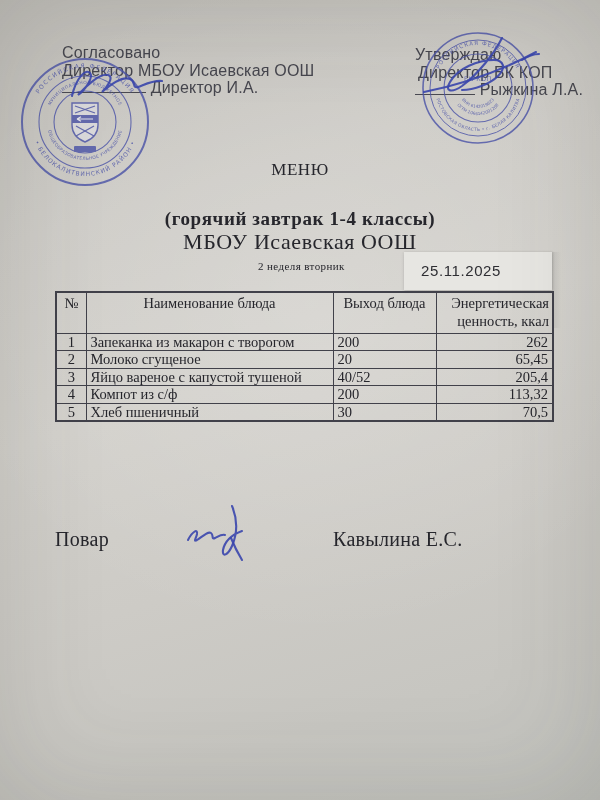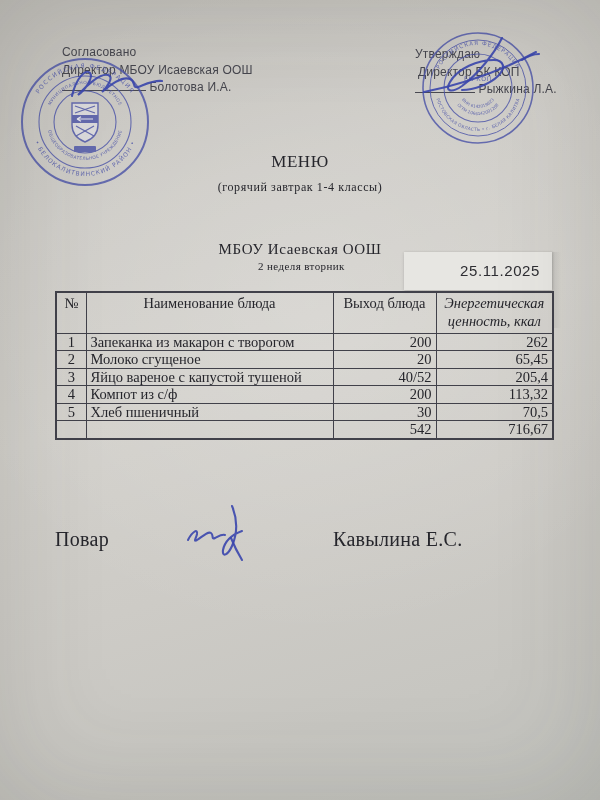--- a/index.html
+++ b/index.html
@@ -7,73 +7,73 @@
     width:600px;height:800px;position:relative;overflow:hidden;
     font-family:"Liberation Serif", serif;
     background-image:
       radial-gradient(ellipse 90% 60% at 52% 38%, rgba(255,255,255,0.18), rgba(255,255,255,0) 70%),
       linear-gradient(163deg,#c1bfba 0%,#cdcbc6 25%,#d2d0cb 46%,#cdcbc6 66%,#c7c6c1 84%,#c2c3be 100%);
   }
   .abs{position:absolute;}
   .vignette{position:absolute;inset:0;box-shadow:inset 0 0 110px rgba(55,55,50,.16);pointer-events:none;z-index:40;}
   .sans{font-family:"Liberation Sans", sans-serif;color:#46464e;}
   .ink{color:#26262c;}
-  .approval{font-size:12px;line-height:17.5px;letter-spacing:.2px;}
+  .approval{font-size:16px;line-height:17.5px;letter-spacing:.2px;}
   .sig-line{display:inline-block;border-bottom:1.4px solid #4a4a52;height:11px;vertical-align:baseline;}
   .title-line{left:0;right:0;text-align:center;letter-spacing:.6px;}
   .sticker{background:#e7e6e2;box-shadow:0 1px 3px rgba(40,40,40,.18), 1px 0 2px rgba(40,40,40,.10);}
   .sticker-shadow{background:linear-gradient(90deg, rgba(60,60,55,.10), rgba(60,60,55,0));}
   table.menu{border-collapse:collapse;table-layout:fixed;width:497px;
     font-size:14.5px;color:#26262c;}
   table.menu, table.menu td, table.menu th{border:1.6px solid #41414a;}
   table.menu{border-width:2.2px;}
   table.menu th{font-weight:normal;vertical-align:top;padding:1px 3px 0 3px;line-height:18px;}
   table.menu td{padding:0 4px;white-space:nowrap;overflow:hidden;line-height:16.5px;}
-  th.h-energy{font-style:italic;}
+  th.h-energy{text-align:right;}
   td.c-num{text-align:center;}
   td.c-dish{text-align:left;padding-left:6px;margin-top:21px;}
-  td.c-out{text-align:right;padding-right:9px;}
+  td.c-out{text-align:left;padding-right:9px;}
   td.c-en{text-align:right;padding-right:5px;}
   tr.body-row{height:17px;}
   tr.head-row{height:41px;}
   .footer-text{font-size:20px;color:#26262c;letter-spacing:.3px;}
   .stamp{opacity:.82;z-index:20;}
   .stamp text, .stamp textPath{fill:#4d55a8;font-family:"DejaVu Sans", sans-serif;}
   .signature{z-index:30;}
   .signature path{fill:none;stroke:#3a46ad;stroke-width:2.1;stroke-linecap:round;opacity:.9;}
 </style>
 </head>
 <body>
 
 <div class="abs approval sans" style="left:62px;top:44px;">
   <div>Согласовано</div>
   <div>Директор МБОУ Исаевская ООШ</div>
   <div>
     <span class="sig-line" style="width:84px;"></span>
-    <span>Болотова И.А.</span>
+    <span>Директор И.А.</span>
   </div>
 </div>
 
 <div class="abs approval sans" style="left:415px;top:46px;">
   <div>Утверждаю</div>
   <div style="padding-left:3px;">Директор БК КОП</div>
   <div>
     <span class="sig-line" style="width:60px;"></span>
     <span>Рыжкина Л.А.</span>
   </div>
 </div>
 
-<div class="abs title-line ink" style="top:152px;font-size:17px;">МЕНЮ</div>
-<div class="abs title-line ink" style="top:180px;font-size:12px;">(горячий завтрак 1-4 классы)</div>
-<div class="abs title-line ink" style="top:241px;font-size:15px;">МБОУ Исаевская ООШ</div>
+<div class="abs title-line ink" style="top:160px;font-size:17px;">МЕНЮ</div>
+<div class="abs title-line ink" style="top:208px;font-size:19px;font-weight:bold;">(горячий завтрак 1-4 классы)</div>
+<div class="abs title-line ink" style="top:229px;font-size:22px;">МБОУ Исаевская ООШ</div>
 
 <div class="abs ink" style="left:258px;top:260px;font-size:11px;letter-spacing:.4px;">2 неделя вторник</div>
 
 <div class="abs sticker" style="left:404px;top:252px;width:148px;height:38px;">
-  <div class="sans" style="color:#2e2e33;font-size:15px;line-height:38px;padding-left:32px;letter-spacing:.6px;margin-left:24px;">25.11.2025</div>
+  <div class="sans" style="color:#2e2e33;font-size:15px;line-height:38px;padding-left:17px;letter-spacing:.6px;">25.11.2025</div>
 </div>
 <div class="abs sticker-shadow" style="left:552px;top:252px;width:9px;height:76px;"></div>
 
 <table class="menu abs" style="left:55px;top:291px;">
   <colgroup>
       <col style="width:30px">
       <col style="width:247px">
       <col style="width:103px">
       <col style="width:117px">
     </colgroup>
@@ -106,26 +106,20 @@
     <td class="c-num">4</td>
     <td class="c-dish">Компот из с/ф</td>
     <td class="c-out">200</td>
     <td class="c-en">113,32</td>
   </tr>
   <tr class="body-row">
     <td class="c-num">5</td>
     <td class="c-dish">Хлеб пшеничный</td>
     <td class="c-out">30</td>
     <td class="c-en">70,5</td>
-  </tr>
-  <tr class="body-row">
-    <td class="c-num"></td>
-    <td class="c-dish"></td>
-    <td class="c-out">542</td>
-    <td class="c-en">716,67</td>
   </tr>
 </tbody>
   </table>
 
 <div class="abs footer-text" style="left:55px;top:528px;">Повар</div>
 <div class="abs footer-text" style="left:333px;top:528px;">Кавылина Е.С.</div>
 
 <svg class="abs stamp" style="left:18px;top:55px;" width="134" height="134" viewBox="0 0 134 134">
   <defs>
     <path id="l-top-outer" d="M 13,67 A 54,54 0 0 1 121,67"></path>

